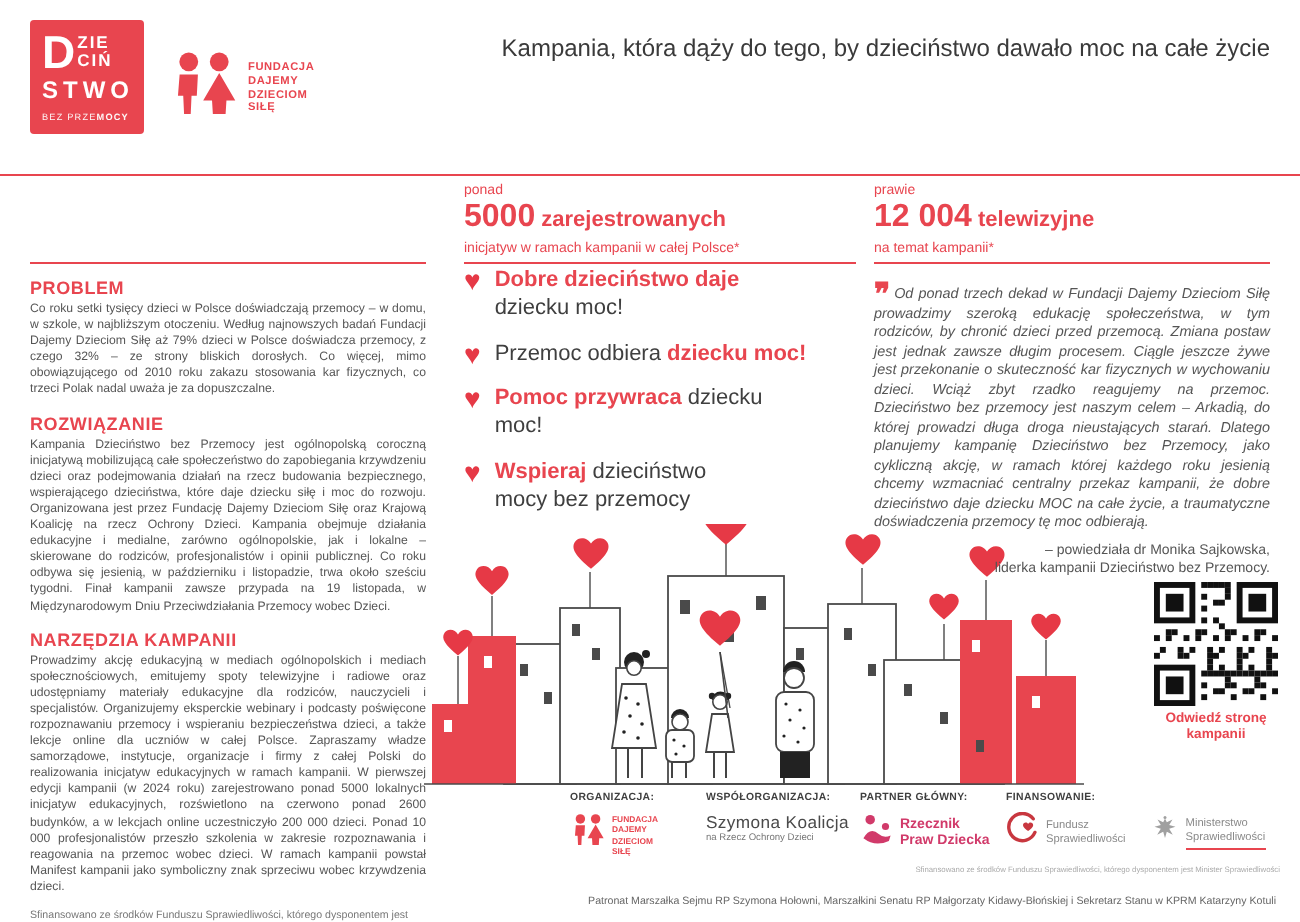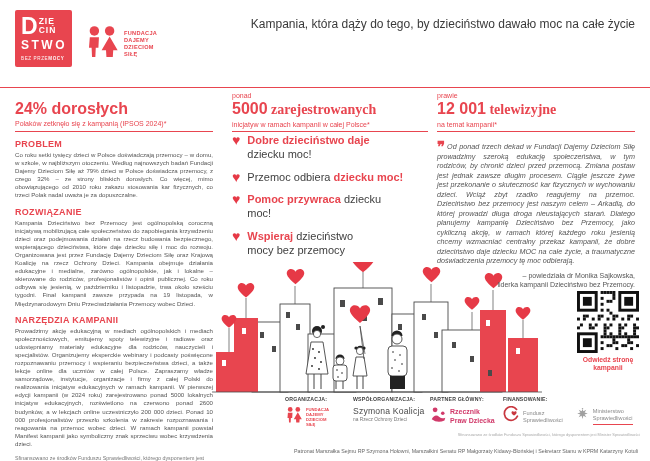--- a/index.html
+++ b/index.html
@@ -23,21 +23,21 @@
   .fdds .txt{font-size:5.6px;font-weight:bold;color:#e8454f;line-height:1.25;letter-spacing:.3px;}
   .header-right{position:absolute;right:15px;top:12px;width:480px;text-align:right;}
   .title{font-size:27px;font-weight:bold;color:#e8454f;line-height:1.1;}
   .subtitle{font-size:12px;color:#3a3a3a;margin-top:5px;}
   .header-rule{position:absolute;left:0;top:87px;width:650px;height:1px;background:#e8454f;}
 
   
   .stat{position:absolute;top:92px;}
   .stat .prefix{font-size:7px;color:#e8454f;line-height:1.2;min-height:8px;}
   .stat .value{font-size:16px;font-weight:bold;color:#e8454f;line-height:1.15;}
-  .stat .value .suf{font-size:14px;font-family:Liberation Serif, serif;}
+  .stat .value .suf{font-size:11px;}
   .stat .caption{font-size:7px;color:#e8454f;margin-top:2px;}
   .stat-rule{position:absolute;top:131px;height:1px;background:#e8454f;}
 
   
   .left-col{position:absolute;left:15px;top:139px;width:198px;}
   .sec-h{font-size:9px;font-weight:bold;color:#e8454f;letter-spacing:.3px;margin:0 0 2px 0;}
   .sec-b{font-size:6.1px;line-height:1.33;color:#555;text-align:justify;margin:0 0 7px 0;}
   .fnote{font-size:5.3px;color:#777;line-height:1.3;margin-top:4px;}
 
   
@@ -109,33 +109,28 @@
       <div>DZIECIOM</div>
       <div>SIŁĘ</div>
     </span>
   </div>
 
   <div class="header-right">
     <div class="subtitle">Kampania, która dąży do tego, by dzieciństwo dawało moc na całe życie</div>
   </div>
   <div class="header-rule"></div>
 
-  <div class="stat" style="left:15px;width:198px;">
-    <div class="prefix"></div>
-    <div class="value"><span>24% dorosłych</span><span class="suf"></span></div>
-    <div class="caption">Polaków zetknęło się z kampanią (IPSOS 2024)*</div>
-  </div>
   <div class="stat" style="left:232px;width:196px;">
     <div class="prefix">ponad</div>
     <div class="value"><span>5000</span><span class="suf"> zarejestrowanych</span></div>
     <div class="caption">inicjatyw w ramach kampanii w całej Polsce*</div>
   </div>
   <div class="stat" style="left:437px;width:198px;">
     <div class="prefix">prawie</div>
-    <div class="value"><span>12 001</span><span class="suf"> telewizyjne</span></div>
+    <div class="value"><span>12 004</span><span class="suf"> telewizyjne</span></div>
     <div class="caption">na temat kampanii*</div>
   </div>
   <div class="stat-rule" style="left:15px;width:198px;"></div>
   <div class="stat-rule" style="left:232px;width:196px;"></div>
   <div class="stat-rule" style="left:437px;width:198px;"></div>
 
   <div class="left-col">
     <div class="sec-h">PROBLEM</div>
     <p class="sec-b">Co roku setki tysięcy dzieci w Polsce doświadczają przemocy – w domu, w szkole, w najbliższym otoczeniu. Według najnowszych badań Fundacji Dajemy Dzieciom Siłę aż 79% dzieci w Polsce doświadcza przemocy, z czego 32% – ze strony bliskich dorosłych. Co więcej, mimo obowiązującego od 2010 roku zakazu stosowania kar fizycznych, co trzeci Polak nadal uważa je za dopuszczalne.</p>
     <div class="sec-h">ROZWIĄZANIE</div>

